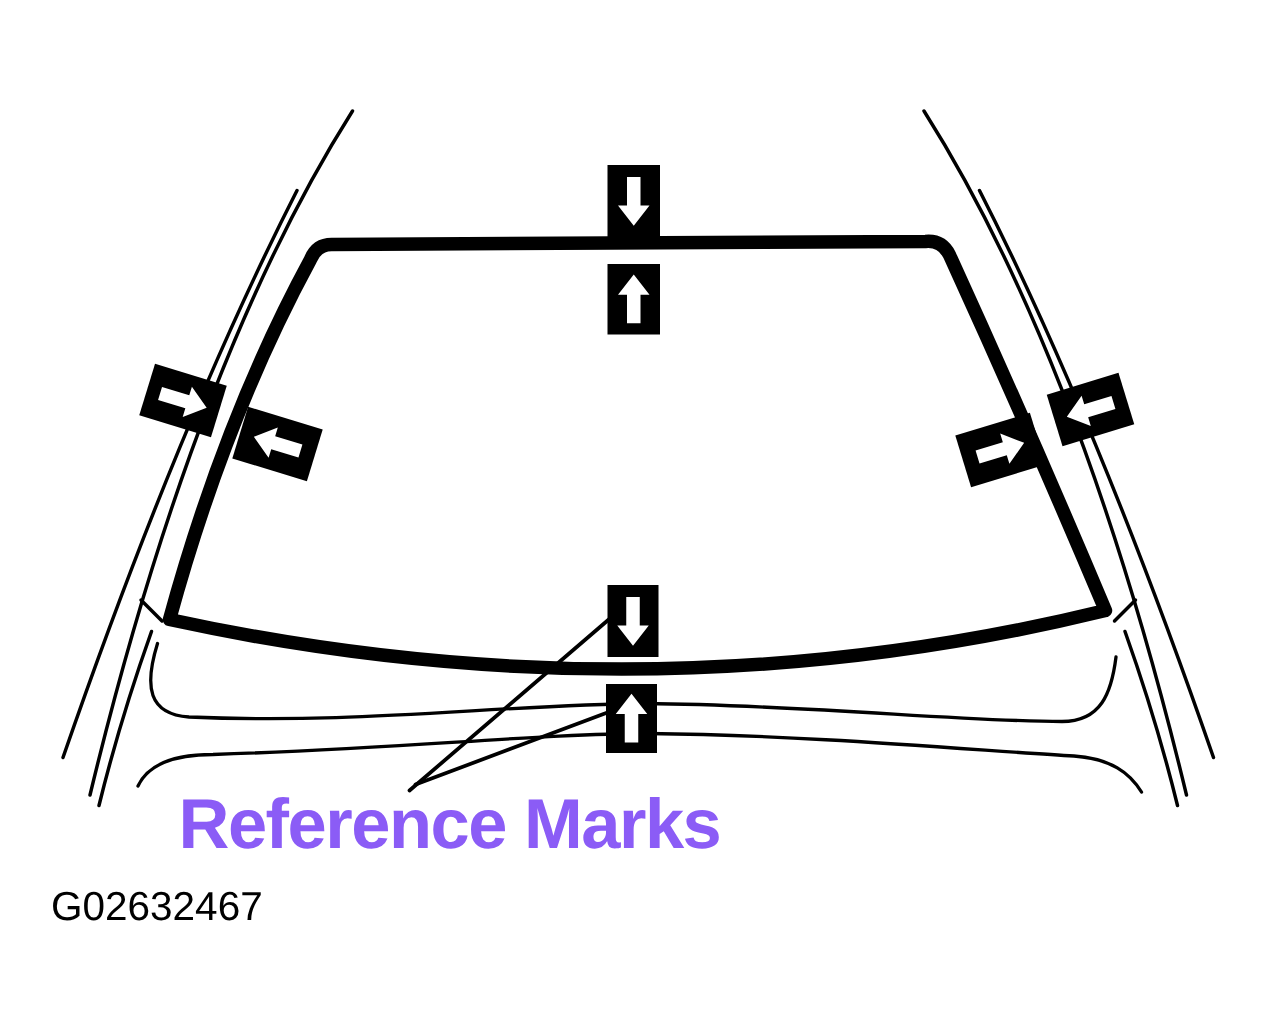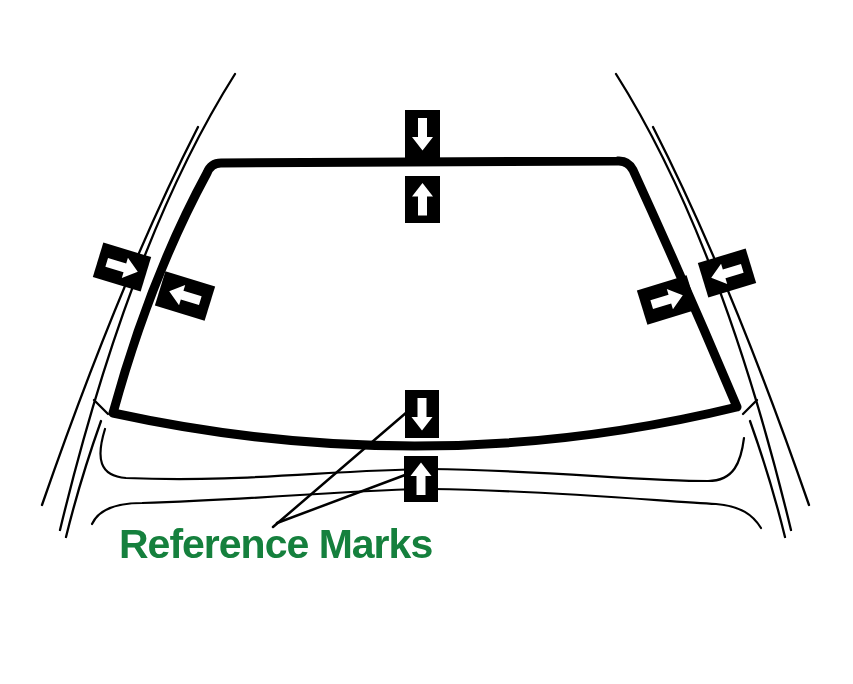--- a/index.html
+++ b/index.html
@@ -17,24 +17,24 @@
   }
   .canvas svg {
     position: absolute;
     left: 0;
     top: 0;
   }
   .figure-label {
     position: absolute;
     left: 119px;
     top: 521px;
-    font-size: 41px;
+    font-size: 47px;
     font-weight: 700;
     letter-spacing: -1px;
-    color: #15803d;
+    color: #8b5cf6;
     white-space: nowrap;
   }
   .figure-id {
     position: absolute;
     left: 34px;
     top: 589px;
     font-size: 27px;
     font-weight: 400;
     color: #000;
     white-space: nowrap;
@@ -111,14 +111,15 @@
       </g>
       <g transform="translate(421,479)">
         <rect x="-17" y="-23" width="34" height="46" fill="#000000"></rect>
         <use href="#block-arrow" transform="rotate(-90)"></use>
       </g>
     </g>
   </svg>
 
   <div class="figure-label">Reference Marks</div>
 
+  <div class="figure-id">G02632467</div>
 
 </div>
 
 </body></html>

